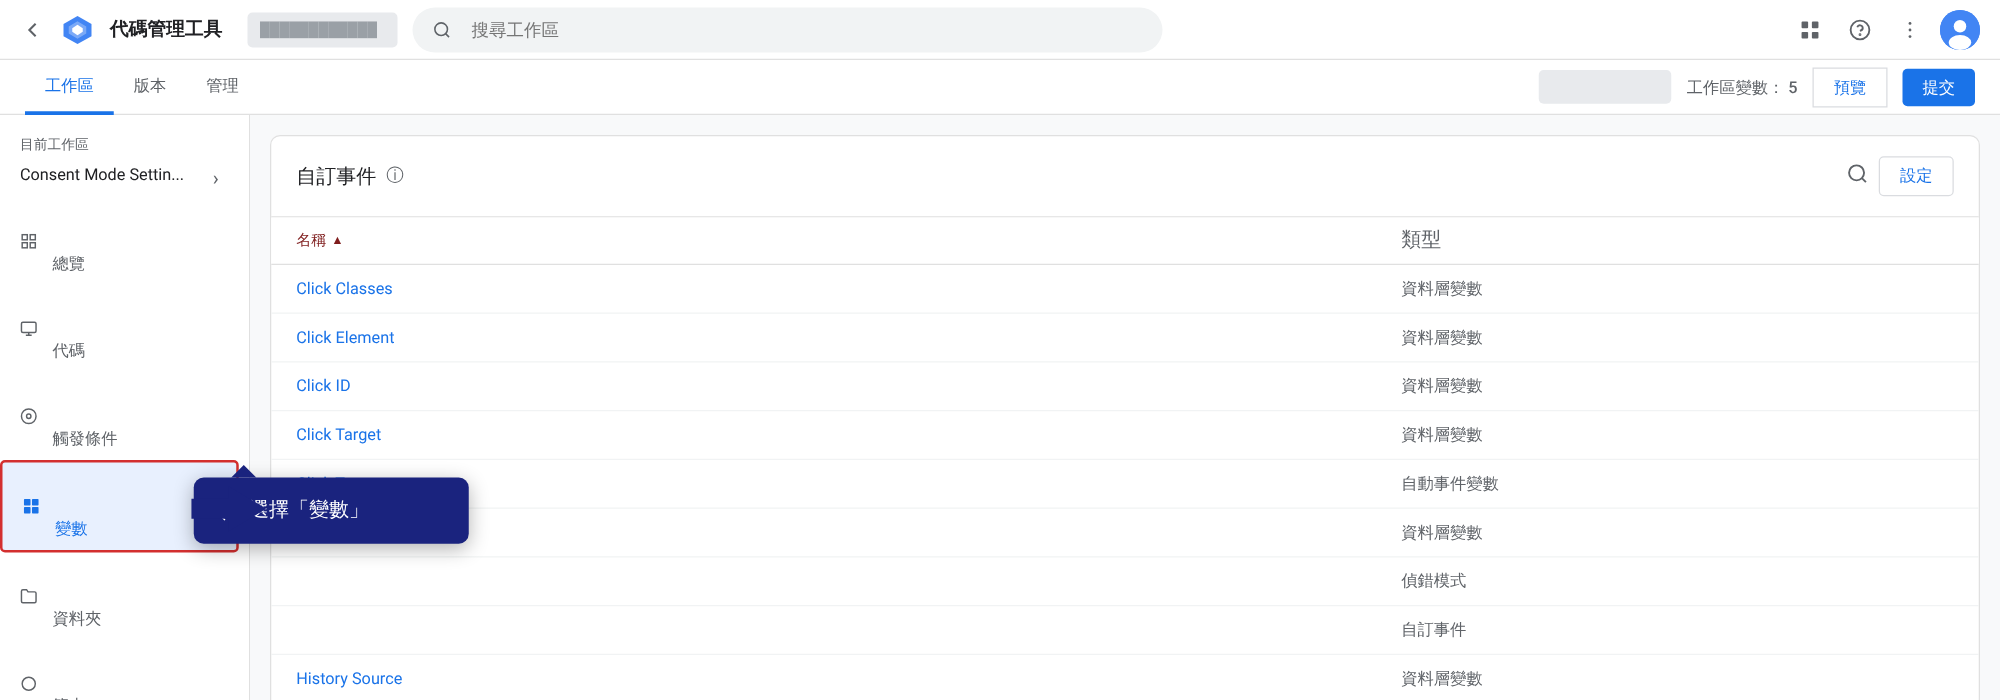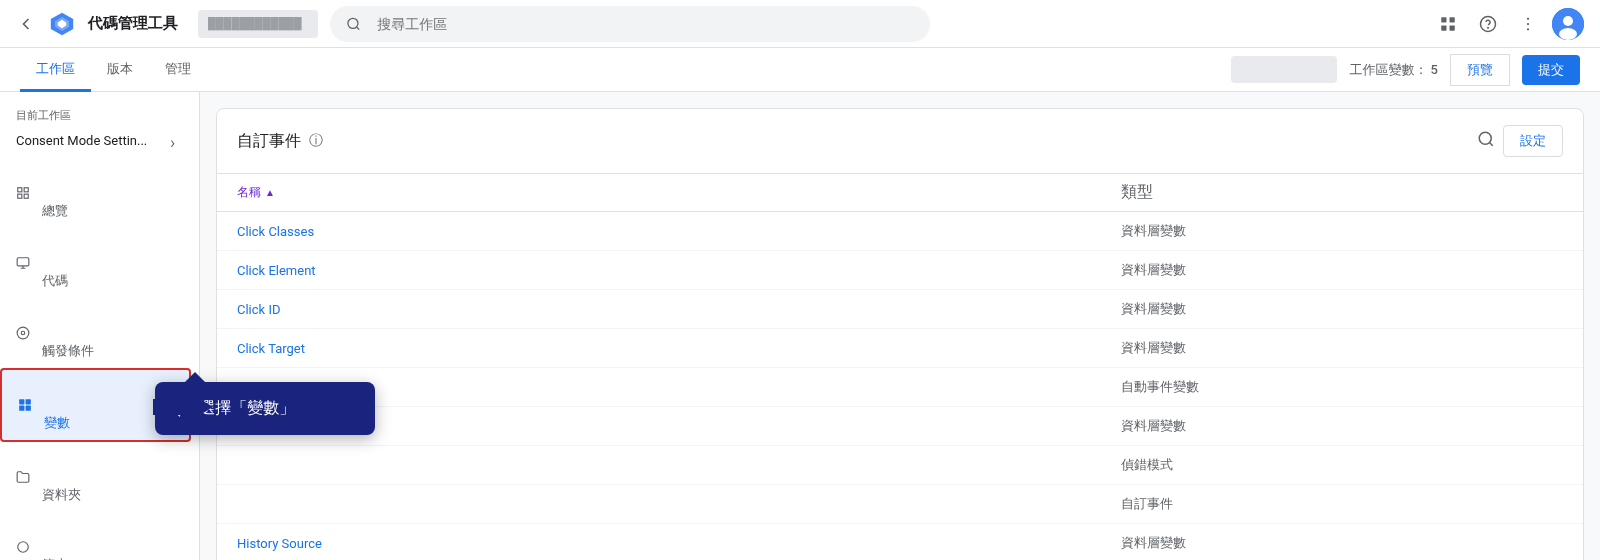--- a/index.html
+++ b/index.html
@@ -292,21 +292,21 @@
     
     .table-header {
       display: flex;
       padding: 8px 20px;
       border-bottom: 1px solid #e0e0e0;
       background: #fff;
     }
     .col-name {
       flex: 2;
       font-size: 12px;
-      color: #6d28d9;
+      color: #7f1d1d;
       display: flex;
       align-items: center;
       gap: 4px;
     }
     .col-type {
       flex: 1;
       font-size: 16px;
       color: #5f6368;
     }
     .sort-arrow { font-size: 10px; }

